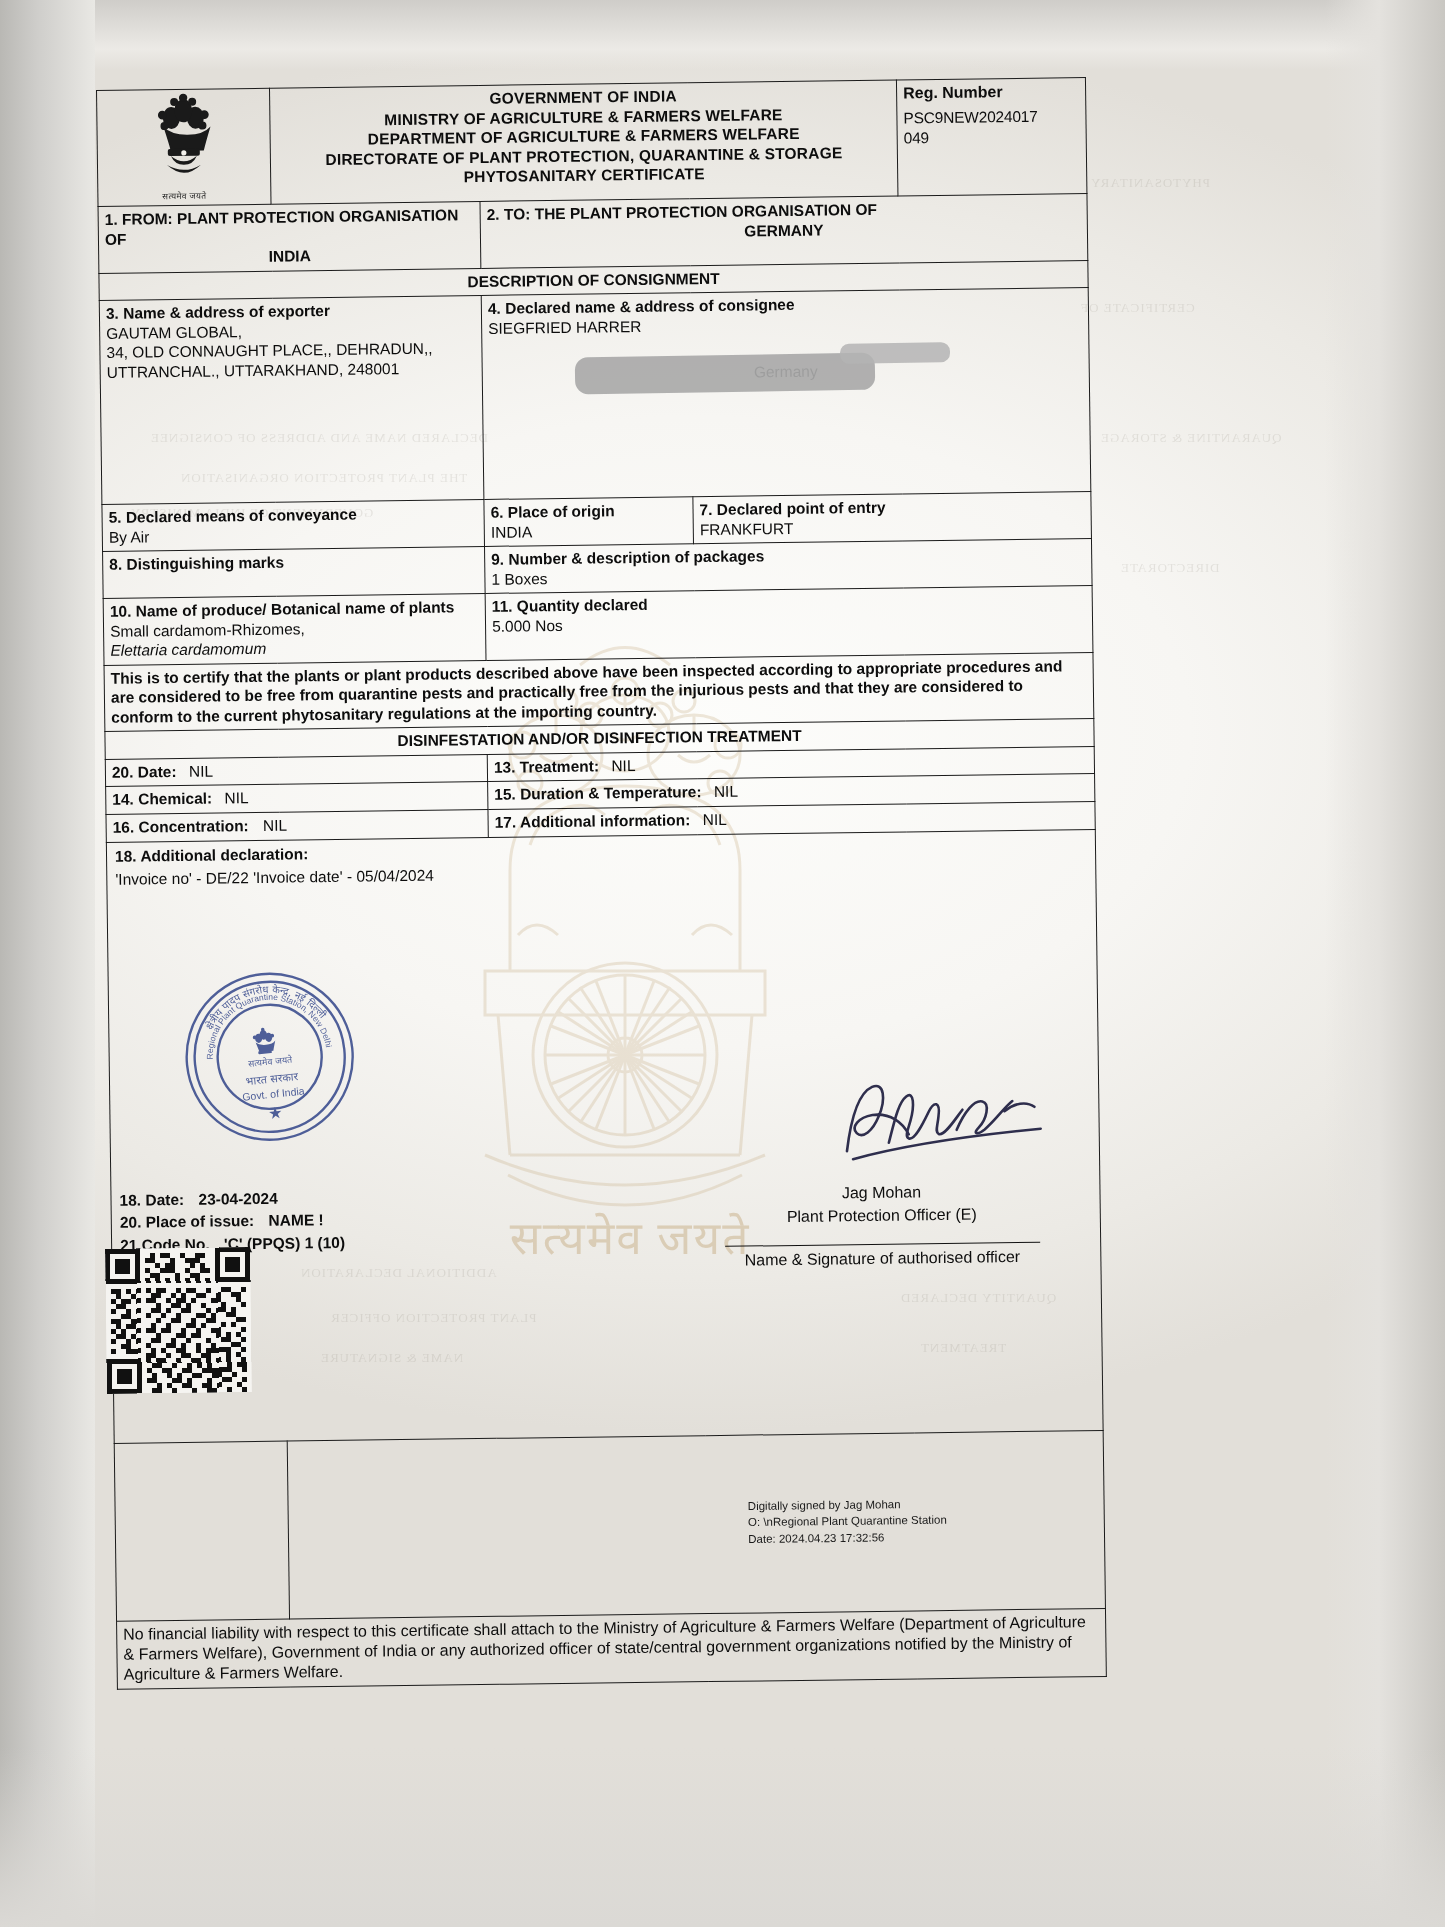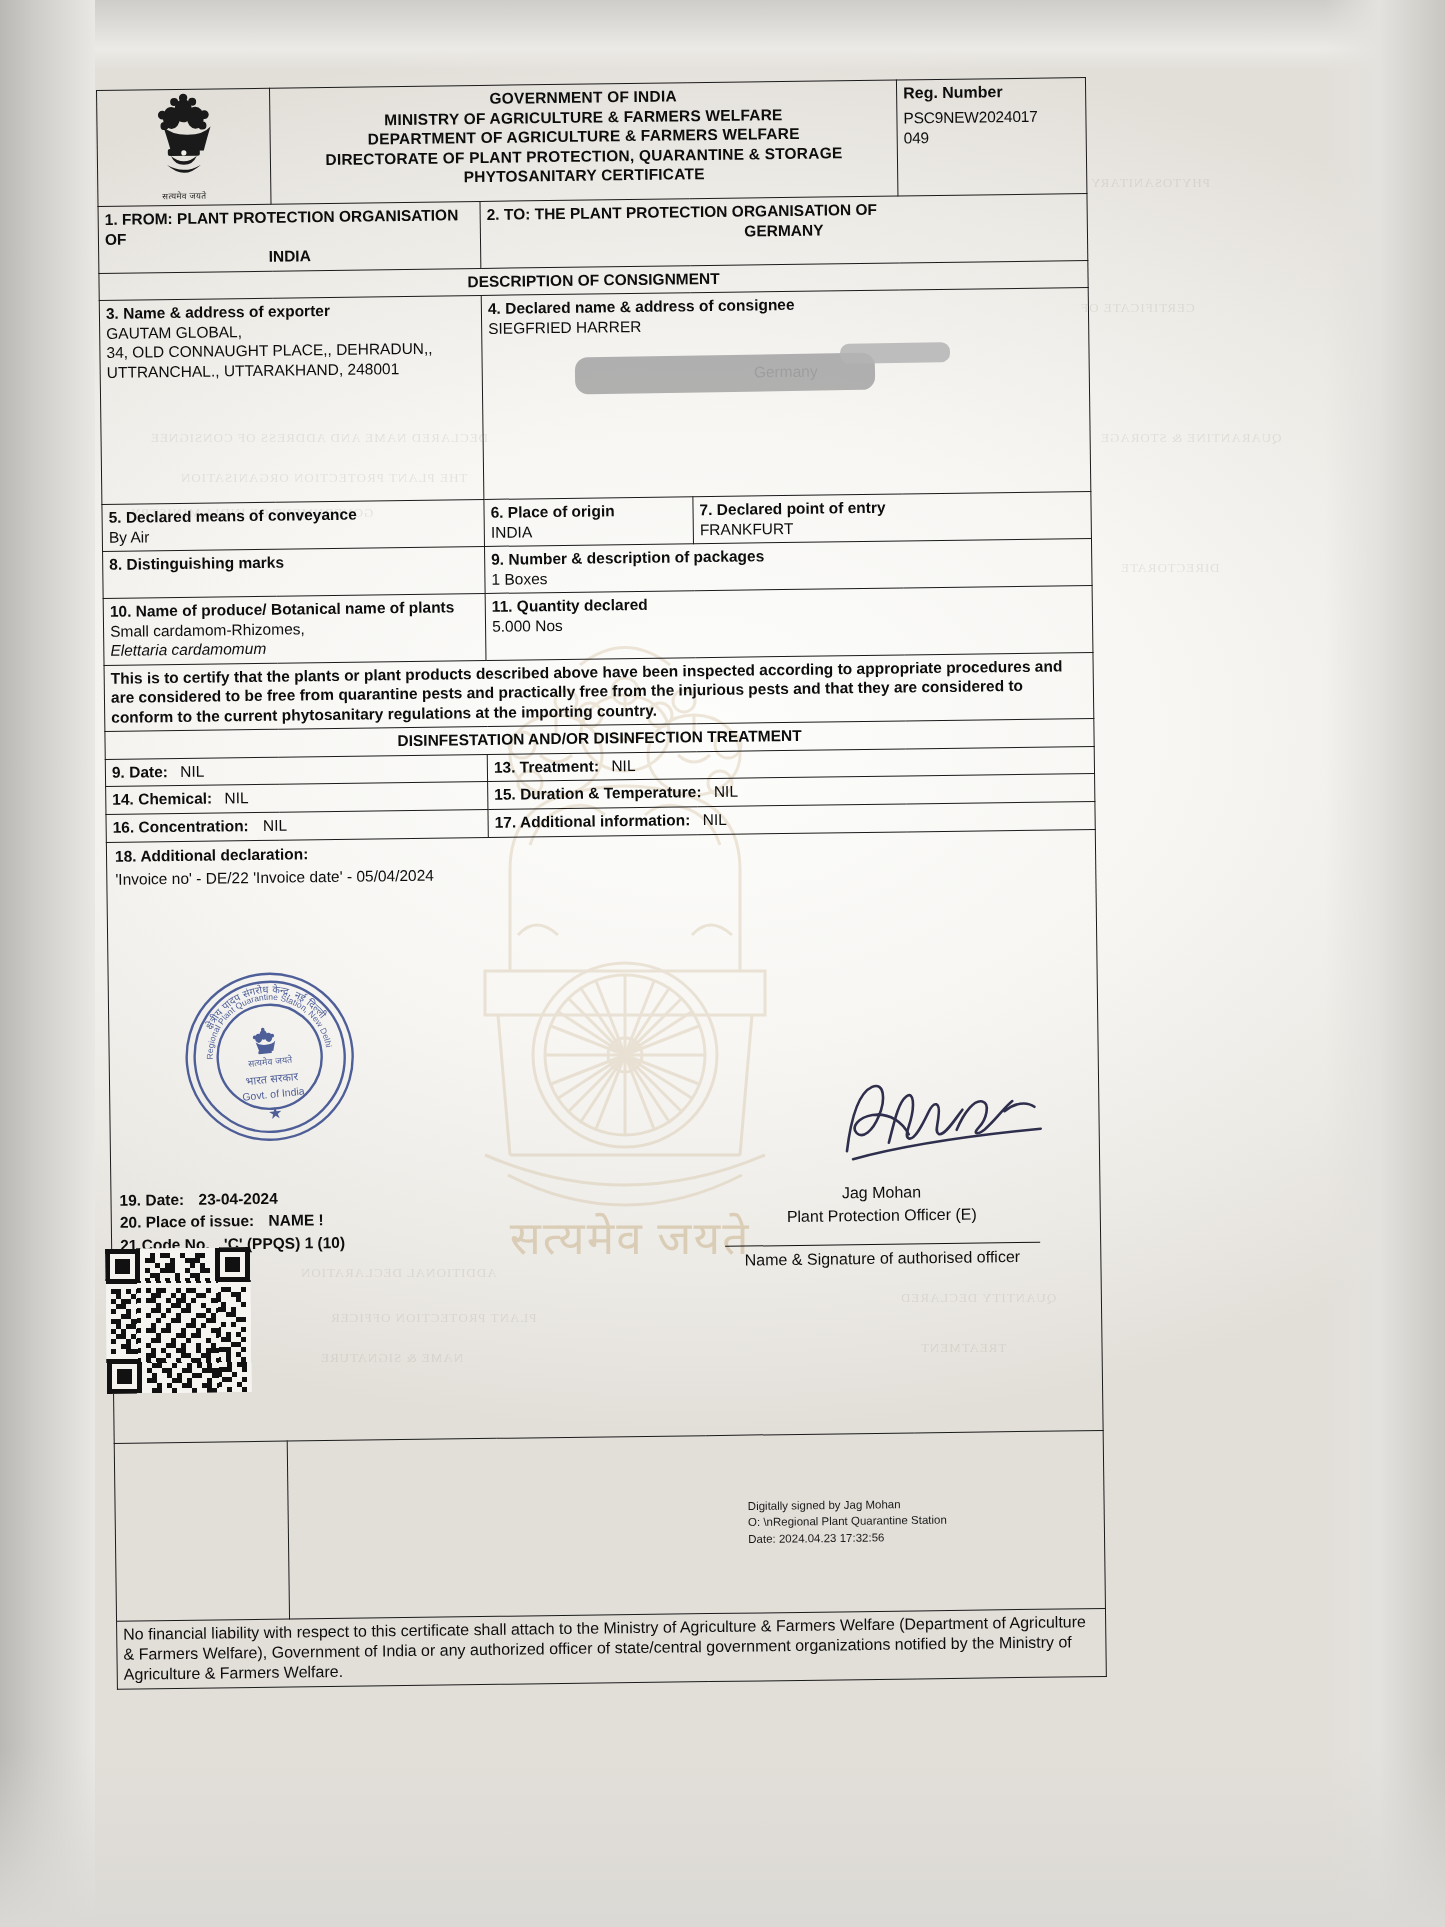--- a/index.html
+++ b/index.html
@@ -299,21 +299,21 @@
       <tr>
         <td class="certify" colspan="5">This is to certify that the plants or plant products described above have been inspected according to appropriate procedures and are considered to be free from quarantine pests and practically free from the injurious pests and that they are considered to conform to the current phytosanitary regulations at the importing country.</td>
       </tr>
 
       <tr>
         <td class="sectionbar" colspan="5">DISINFESTATION AND/OR DISINFECTION TREATMENT</td>
       </tr>
 
       <tr>
         <td class="b" colspan="2">
-          <span>9. Date:</span>
+          <span>20. Date:</span>
           <span class="val" style="margin-left:8px;">NIL</span>
         </td>
         <td class="b" colspan="3">
           <span>13. Treatment:</span>
           <span class="val" style="margin-left:8px;">NIL</span>
         </td>
       </tr>
 
       <tr>
         <td class="b" colspan="2">
@@ -379,21 +379,21 @@
               <path d="M18 78 C 22 48, 30 20, 44 14 C 56 9, 58 26, 50 44 C 44 58, 34 66, 28 60 C 22 54, 30 44, 44 42 C 62 40, 74 50, 80 62"></path>
               <path d="M60 70 C 66 48, 70 30, 78 24 C 86 18, 86 34, 82 48 C 79 58, 76 64, 80 66 C 86 68, 94 52, 100 40 C 106 28, 112 30, 110 44 C 109 54, 106 60, 110 62 C 116 64, 126 48, 134 38"></path>
               <path d="M128 58 C 136 40, 146 28, 154 30 C 162 32, 158 48, 150 56 C 144 62, 148 64, 156 58 C 166 50, 176 36, 184 30"></path>
               <path d="M176 40 C 186 32, 198 30, 206 36"></path>
               <path d="M24 86 C 70 74, 140 64, 212 58"></path>
             </g>
           </svg>
 
           <div class="officer" style="left:8px;top:348px;">
             <div class="b" style="margin-bottom:3px;">
-              <span>19. Date:</span>
+              <span>18. Date:</span>
               <span style="margin-left:10px;">23-04-2024</span>
             </div>
             <div class="b" style="margin-bottom:3px;">
               <span>20. Place of issue:</span>
               <span style="margin-left:10px;">NAME !</span>
             </div>
             <div class="b">
               <span>21.Code No.</span>
               <span style="margin-left:10px;">'C' (PPQS) 1 (10)</span>
             </div>

